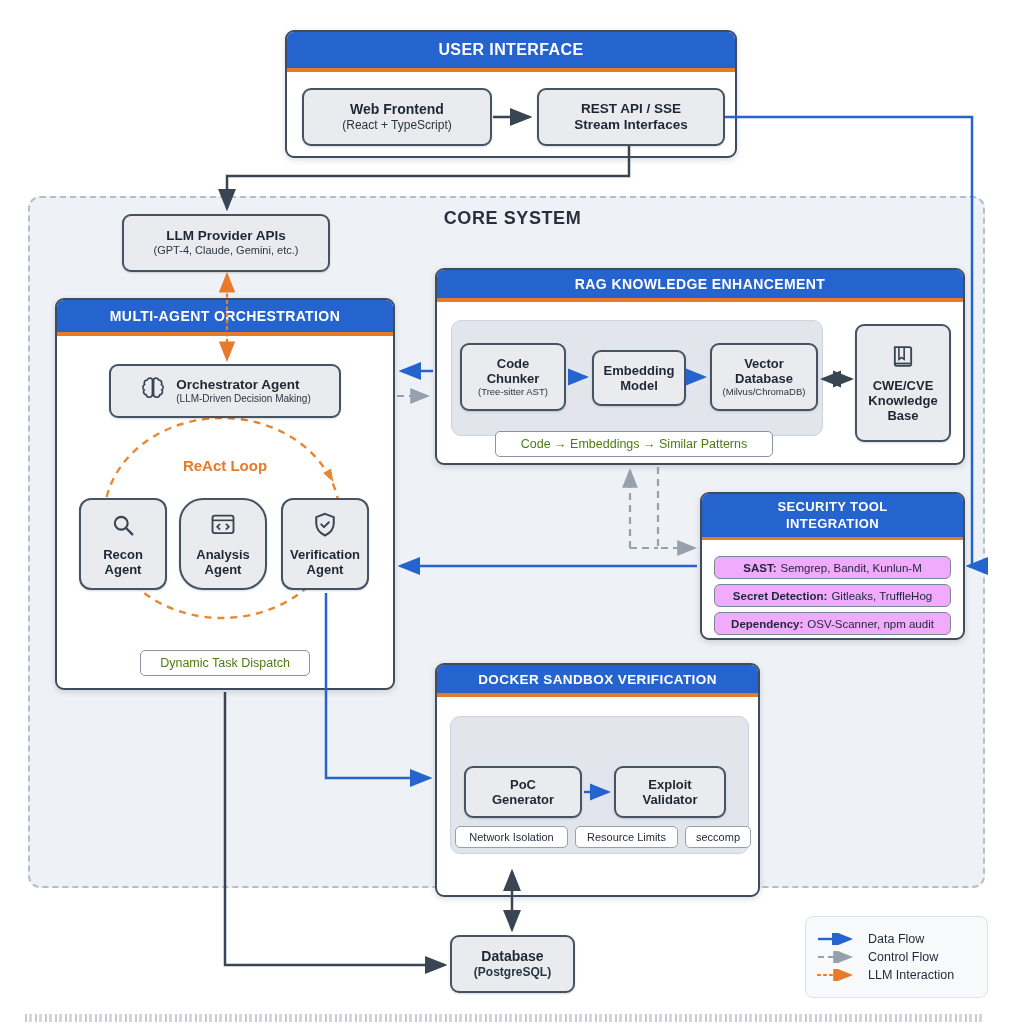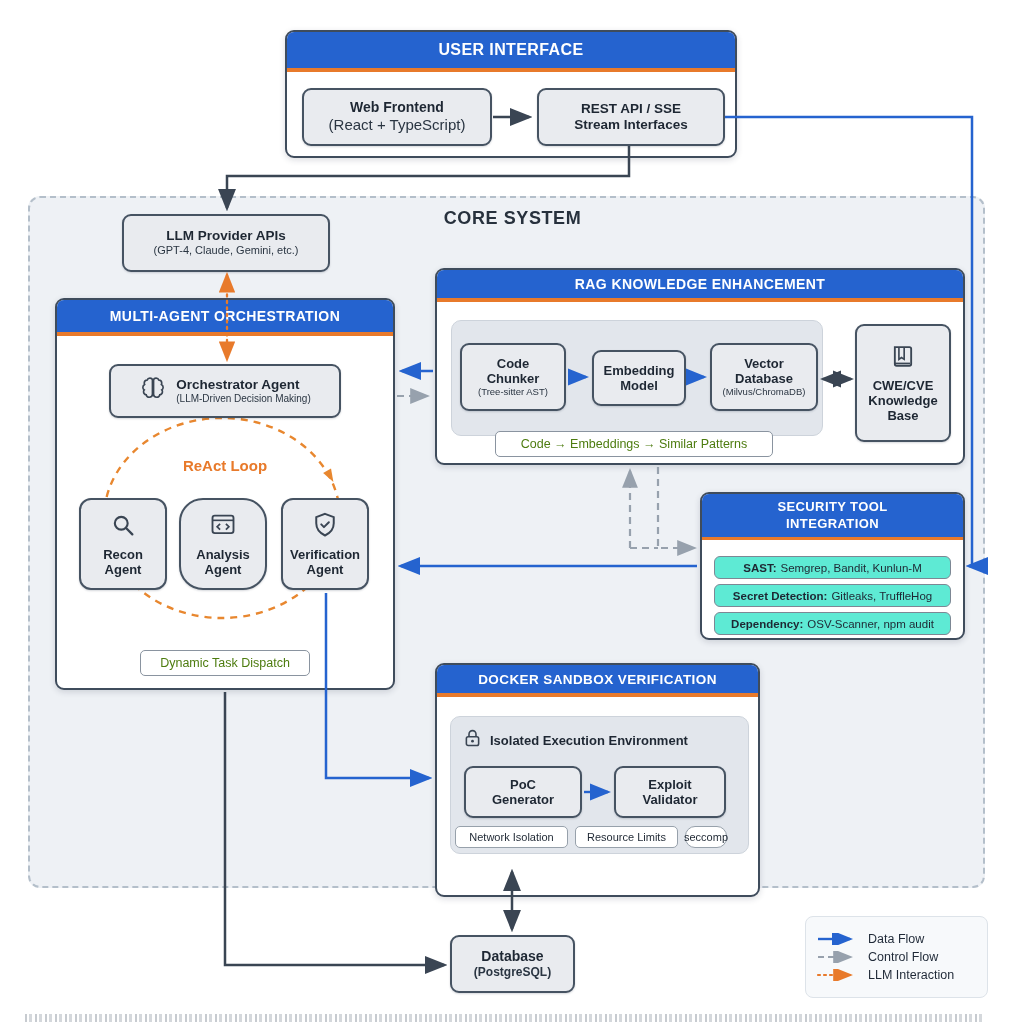--- a/index.html
+++ b/index.html
@@ -37,21 +37,21 @@
   }
   .t1 { font-weight:bold; font-size:13px; line-height:1.18; color:#1e2733; }
   .t2 { font-size:10.5px; line-height:1.25; color:#2a3542; }
 
   .pill {
     position:absolute; background:#ffffff; border:1.5px solid #8a94a0; border-radius:5px;
     display:flex; align-items:center; justify-content:center; font-size:12.5px; color:#4d7c0f;
   }
 
   .sec-row {
-    position:absolute; background:#5eead4; border:1.5px solid #7d8794; border-radius:6px;
+    position:absolute; background:#f0abfc; border:1.5px solid #7d8794; border-radius:6px;
     display:flex; align-items:center; justify-content:center; gap:4px;
     font-size:11.5px; color:#1e2733; white-space:nowrap;
   }
   .sec-row b { font-weight:bold; }
 
   .badge {
     position:absolute; background:#ffffff; border:1.5px solid #97a1ab; border-radius:5px;
     display:flex; align-items:center; justify-content:center; font-size:11px; color:#1e2733;
     white-space:nowrap;
   }
@@ -154,21 +154,21 @@
     <div class="t1" style="font-size:13.5px;">LLM Provider APIs</div>
     <div class="t2" style="font-size:11px;">(GPT-4, Claude, Gemini, etc.)</div>
   </div>
 
   <div class="panel" style="left:285px; top:30px; width:452px; height:128px;">
     <div class="panel-hdr" style="height:40px; font-size:16px;">
       <span>USER INTERFACE</span>
     </div>
     <div class="chip" style="left:15px; top:56px; width:190px; height:58px;">
       <div class="t1" style="font-size:14px;">Web Frontend</div>
-      <div class="t2" style="font-size:15px;">(React + TypeScript)</div>
+      <div class="t2" style="font-size:12px;">(React + TypeScript)</div>
     </div>
     <div class="chip" style="left:250px; top:56px; width:188px; height:58px;">
       <div class="t1" style="font-size:13.5px;">REST API / SSE</div>
       <div class="t1" style="font-size:13.5px;">Stream Interfaces</div>
     </div>
   </div>
 
   <div class="panel" style="left:435px; top:268px; width:530px; height:197px;">
     <div class="panel-hdr" style="height:32px; font-size:14px;">
       <span>RAG KNOWLEDGE ENHANCEMENT</span>
@@ -224,43 +224,33 @@
     <span>OSV-Scanner, npm audit</span>
   </div>
 
   <div class="panel" style="left:435px; top:663px; width:325px; height:234px;">
     <div class="panel-hdr" style="height:32px; font-size:13.5px;">
       <span>DOCKER SANDBOX VERIFICATION</span>
     </div>
     <div class="inner-panel" style="left:13px; top:51px; width:299px; height:138px;"></div>
   </div>
 
-  <div class="abs" style="left:462px; top:728px; display:flex; align-items:center; gap:7px;">
-    <span>
-      <svg width="21" height="21" viewBox="0 0 24 24">
-          <rect x="5" y="10" width="14" height="10" rx="2" fill="none" stroke="#3a4553" stroke-width="1.8"></rect>
-          <path d="M8 10V7a4 4 0 0 1 8 0v3" fill="none" stroke="#3a4553" stroke-width="1.8"></path>
-          <circle cx="12" cy="15" r="1.6" fill="#3a4553"></circle>
-        </svg>
-    </span>
-    <span class="t1" style="font-size:13px;">Isolated Execution Environment</span>
-  </div>
 
   <div class="chip" style="left:464px; top:766px; width:118px; height:52px;">
     <div class="t1">PoC</div>
     <div class="t1">Generator</div>
   </div>
   <div class="chip" style="left:614px; top:766px; width:112px; height:52px;">
     <div class="t1">Exploit</div>
     <div class="t1">Validator</div>
   </div>
 
   <div class="badge" style="left:455px; top:826px; width:113px; height:22px;">Network Isolation</div>
   <div class="badge" style="left:575px; top:826px; width:103px; height:22px;">Resource Limits</div>
-  <div class="badge" style="left:685px; top:826px; width:42px; height:22px;border-radius:10px;">seccomp</div>
+  <div class="badge" style="left:685px; top:826px; width:66px; height:22px;">seccomp</div>
 
   <div class="chip" style="left:450px; top:935px; width:125px; height:58px;">
     <div class="t1" style="font-size:14px;">Database</div>
     <div class="t2" style="font-size:12px; font-weight:600;">(PostgreSQL)</div>
   </div>
 
   <div class="legend">
     <div class="legend-row">
       <svg width="44" height="12" viewBox="0 0 44 12">
           <line x1="2" y1="6" x2="34" y2="6" stroke="#2563cf" stroke-width="2.4" marker-end="url(#m-blue)"></line>

